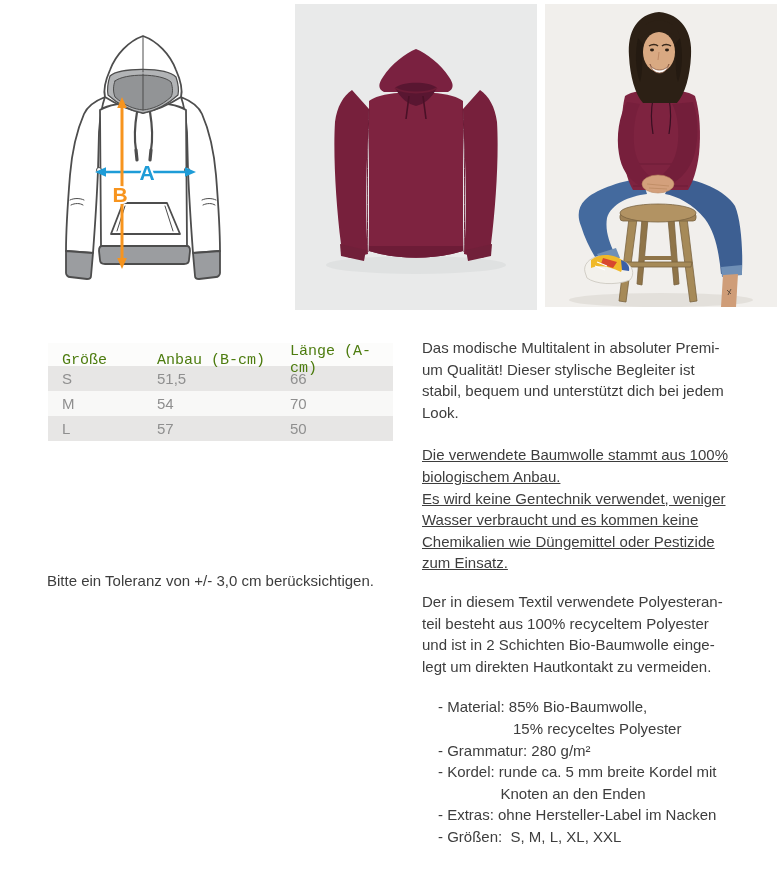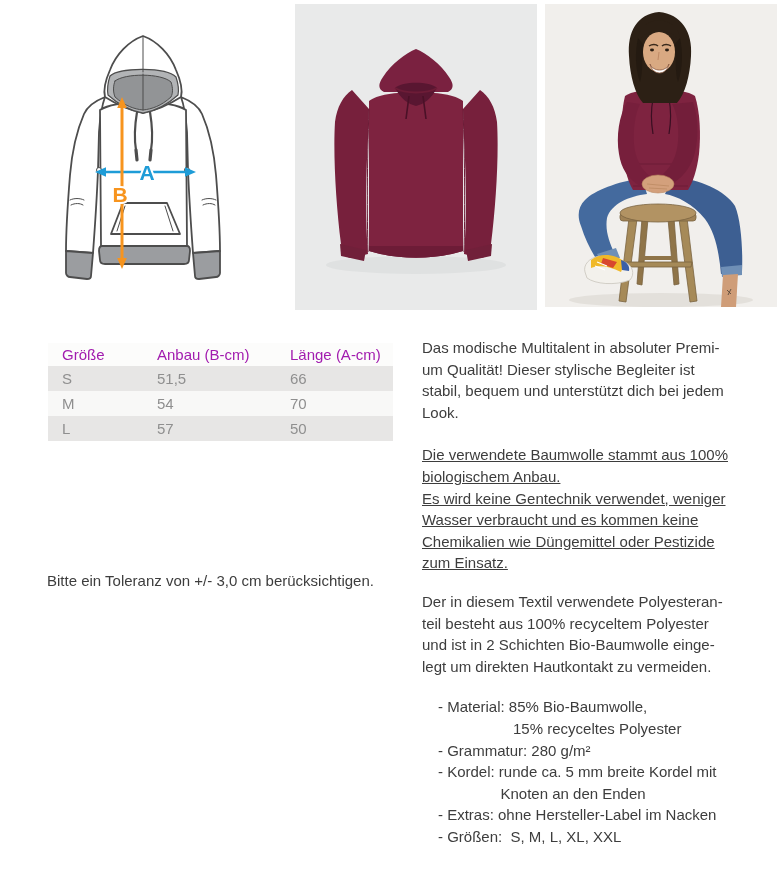--- a/index.html
+++ b/index.html
@@ -7,21 +7,21 @@
         font-family:"Liberation Sans",sans-serif;overflow:hidden;}
   .img-box{position:absolute;}
   #diagram-box{left:40px;top:20px;width:220px;height:280px;}
   #product-box{left:295px;top:4px;width:242px;height:306px;}
   #model-box{left:545px;top:4px;width:232px;height:303px;}
 
   .size-table{position:absolute;left:48px;top:343px;width:345px;
               font-size:15px;color:#8f8f8f;background:#fafaf9;}
   .t-row{display:grid;grid-template-columns:109px 133px 103px;height:25px;align-items:center;}
   .t-row > div:first-child{padding-left:14px;}
-  .t-head{height:23px;color:#a21caf;background:#fcfcfb;}
+  .t-head{height:23px;color:#4d7c0f;background:#fcfcfb;font-family:Liberation Mono, monospace;}
   .t-row.odd{background:#e7e6e5;}
   .t-row.even{background:#f8f8f7;}
 
   .tolerance{position:absolute;left:47px;top:572px;font-size:15px;color:#3d3d3d;white-space:nowrap;}
 
   .desc{position:absolute;left:422px;top:329px;width:352px;
         font-size:15px;line-height:21.6px;color:#3d3d3d;}
   .desc p{margin:8px 0 21px;white-space:pre-wrap;}
   .desc p.p2{margin-bottom:17px;text-decoration:underline;}
   .desc p.p3{margin-bottom:19px;}

